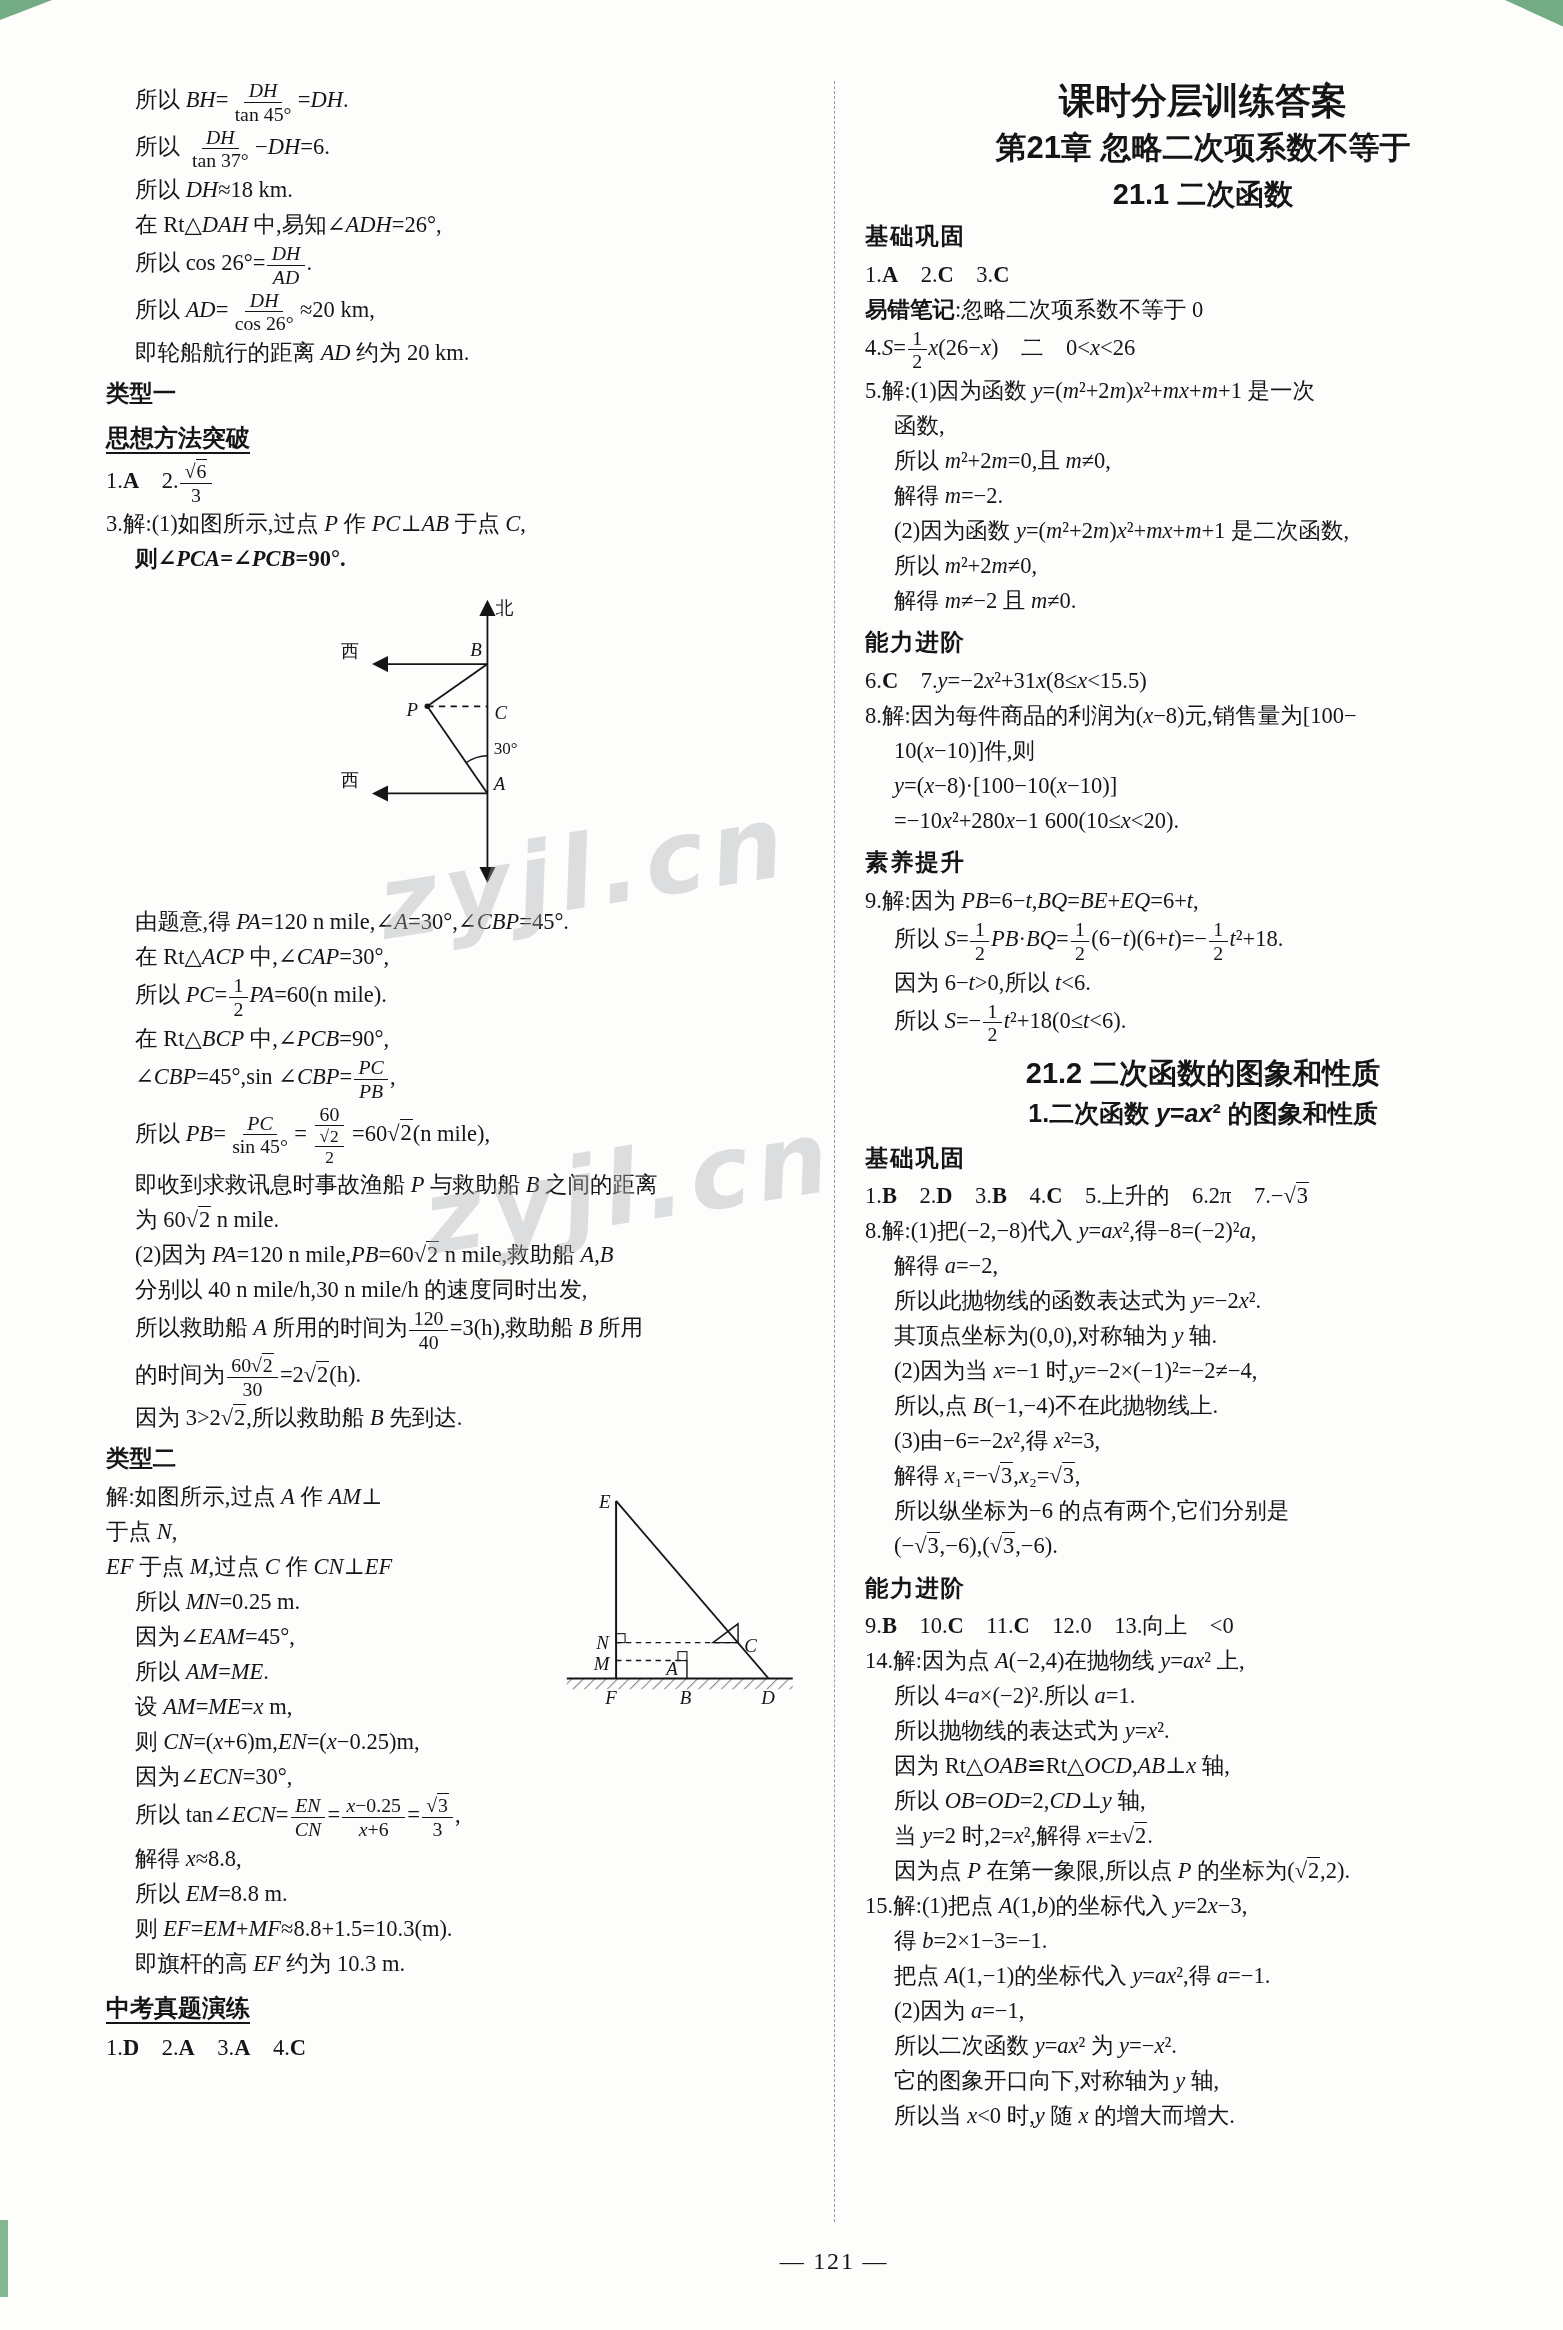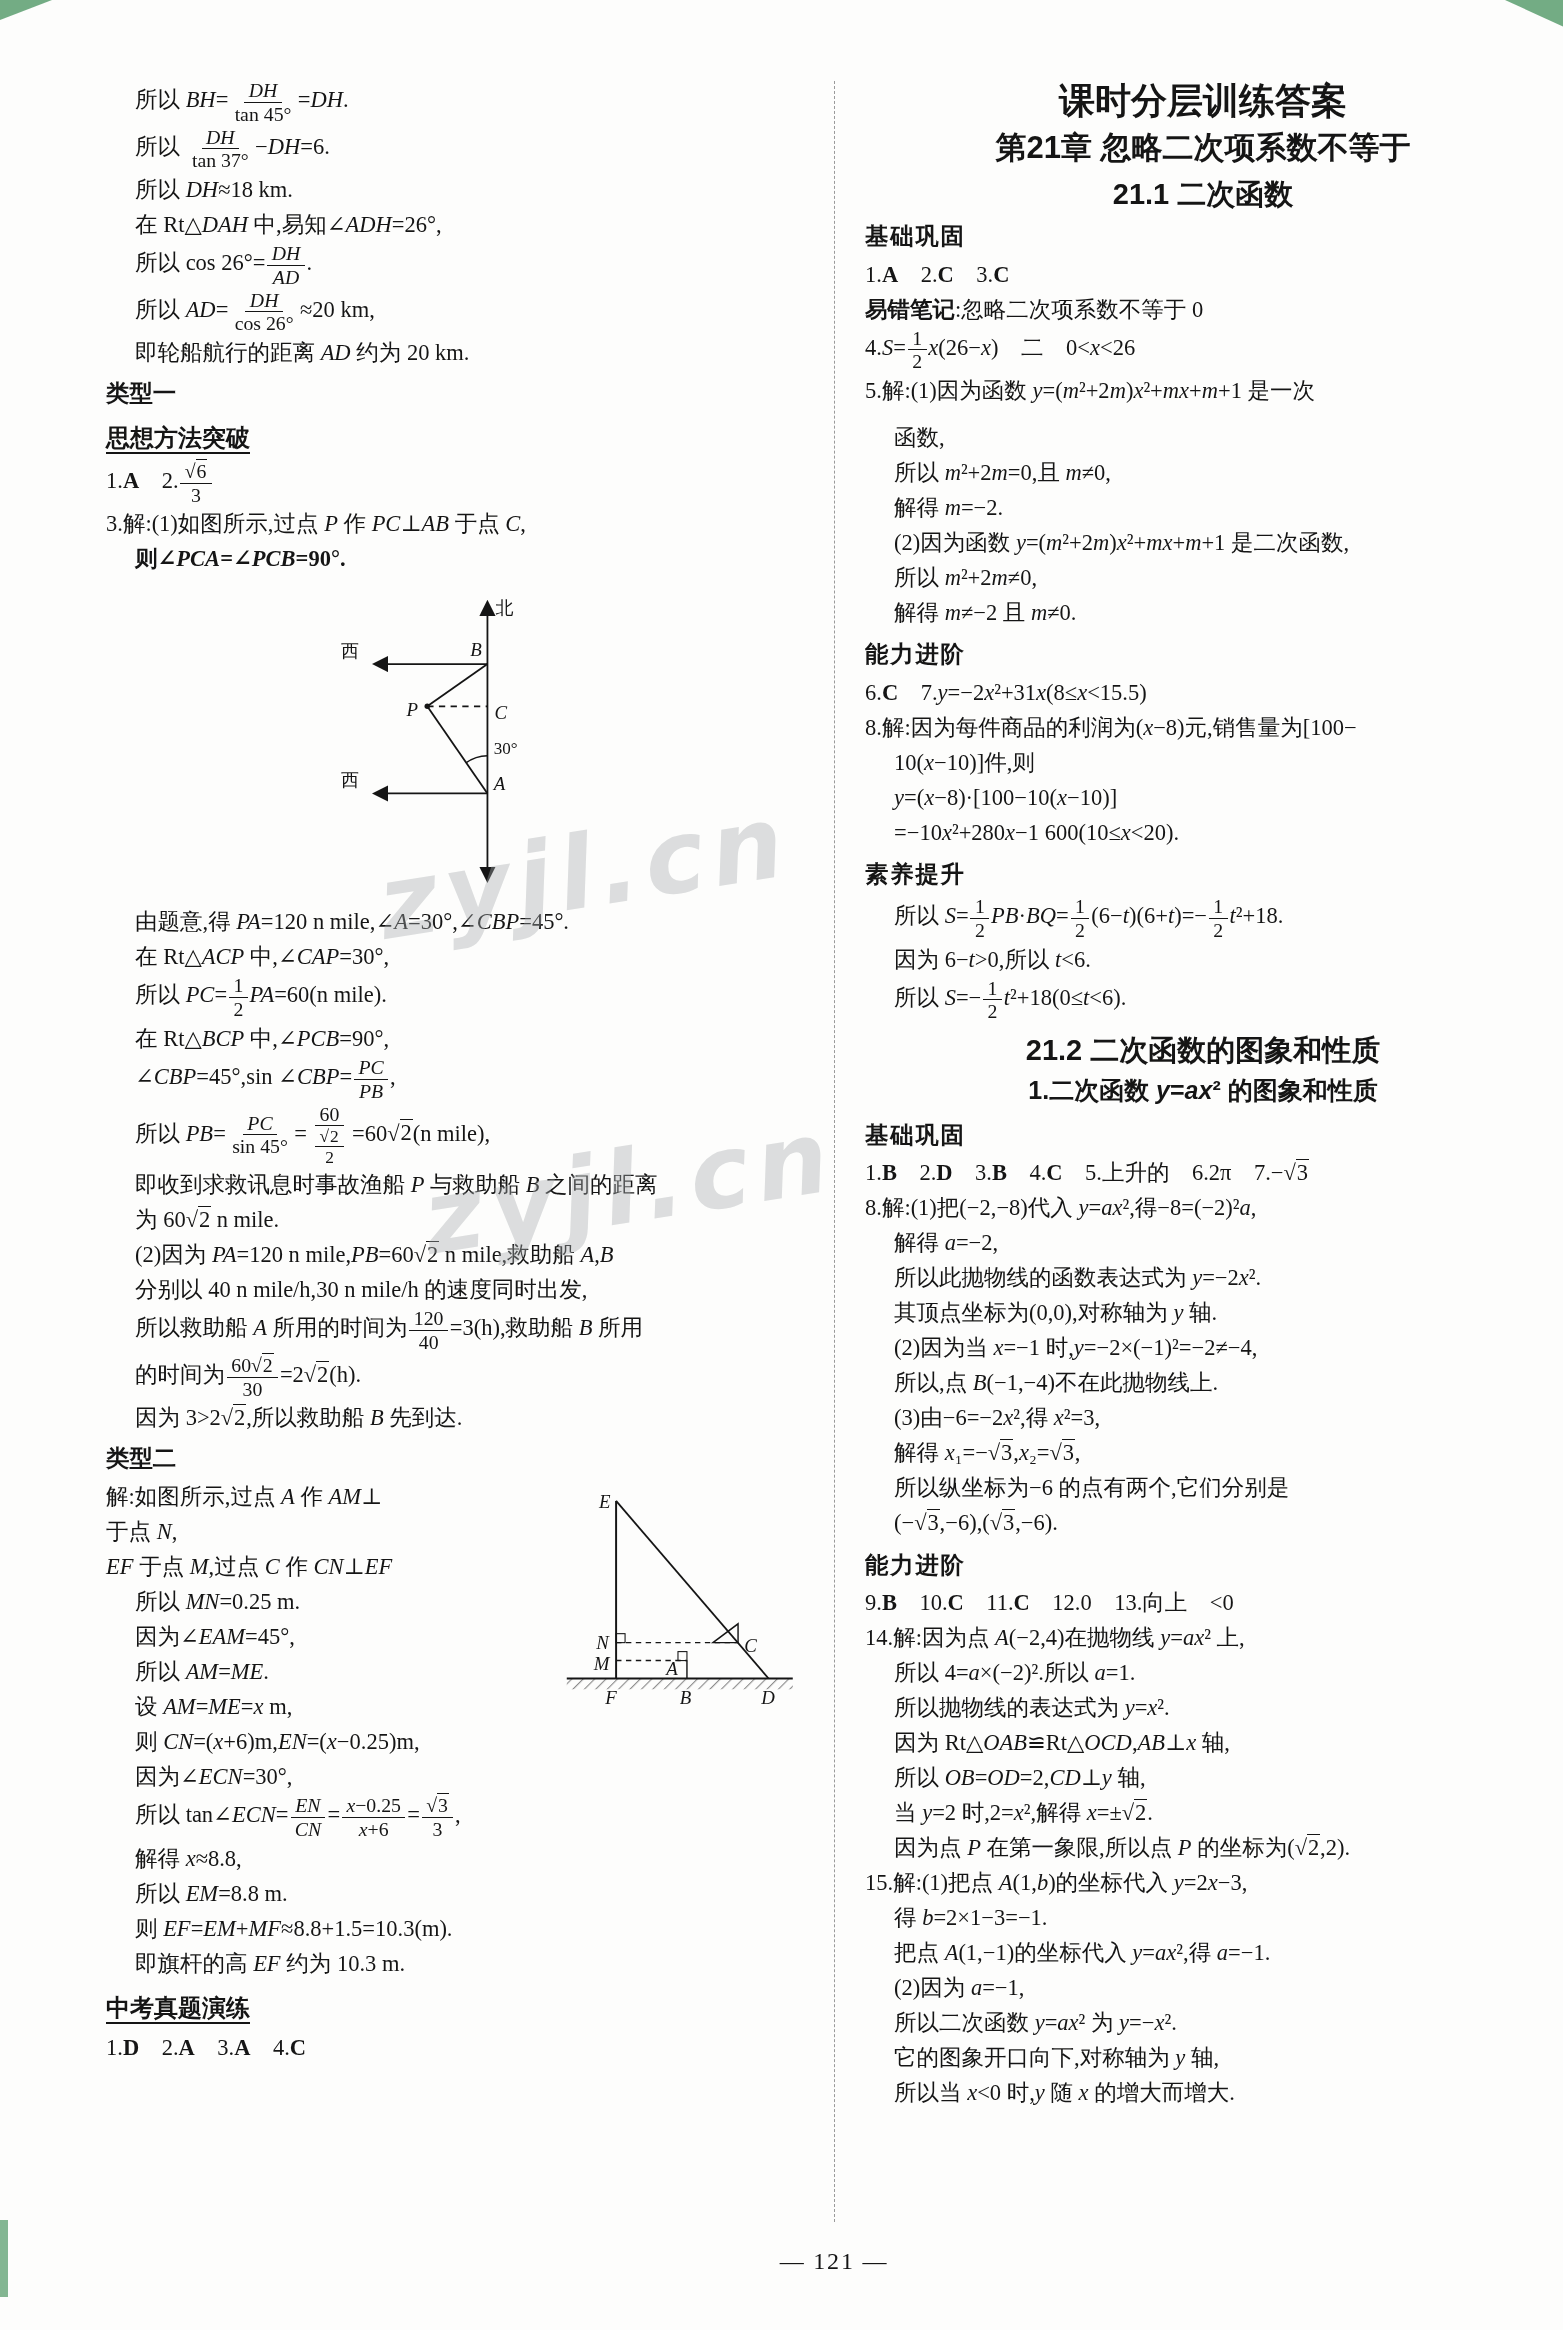--- a/index.html
+++ b/index.html
@@ -207,33 +207,34 @@
       <div class="ln t-t2">第21章  忽略二次项系数不等于</div>
       <div class="ln t-t3">21.1  二次函数</div>
       <div class="ln t-sub">基础巩固</div>
       <div class="ln t-txt">1.<b>A</b> 2.<b>C</b> 3.<b>C</b></div>
       <div class="ln t-txt"><b>易错笔记</b>:忽略二次项系数不等于 0</div>
       <div class="ln t-txt">4.<i>S</i>=<span class="fr">
           <span class="fn">1</span>
           <span class="fd">2</span>
         </span><i>x</i>(26−<i>x</i>) 二 0&lt;<i>x</i>&lt;26</div>
       <div class="ln t-txt">5.解:(1)因为函数 <i>y</i>=(<i>m</i>²+2<i>m</i>)<i>x</i>²+<i>mx</i>+<i>m</i>+1 是一次</div>
-      <div class="ln t-txt" style="padding-left: 29px; margin-top: 12px;">函数,</div>
+      <div class="ln t-txt" style="padding-left: 29px;">函数,</div>
       <div class="ln t-txt" style="padding-left: 29px;">所以 <i>m</i>²+2<i>m</i>=0,且 <i>m</i>≠0,</div>
       <div class="ln t-txt" style="padding-left: 29px;">解得 <i>m</i>=−2.</div>
       <div class="ln t-txt" style="padding-left: 29px;">(2)因为函数 <i>y</i>=(<i>m</i>²+2<i>m</i>)<i>x</i>²+<i>mx</i>+<i>m</i>+1 是二次函数,</div>
       <div class="ln t-txt" style="padding-left: 29px;">所以 <i>m</i>²+2<i>m</i>≠0,</div>
       <div class="ln t-txt" style="padding-left: 29px;">解得 <i>m</i>≠−2 且 <i>m</i>≠0.</div>
       <div class="ln t-sub">能力进阶</div>
       <div class="ln t-txt">6.<b>C</b> 7.<i>y</i>=−2<i>x</i>²+31<i>x</i>(8≤<i>x</i>&lt;15.5)</div>
       <div class="ln t-txt">8.解:因为每件商品的利润为(<i>x</i>−8)元,销售量为[100−</div>
       <div class="ln t-txt" style="padding-left: 29px;">10(<i>x</i>−10)]件,则</div>
       <div class="ln t-txt" style="padding-left: 29px;"><i>y</i>=(<i>x</i>−8)·[100−10(<i>x</i>−10)]</div>
       <div class="ln t-txt" style="padding-left: 29px;">=−10<i>x</i>²+280<i>x</i>−1 600(10≤<i>x</i>&lt;20).</div>
       <div class="ln t-sub">素养提升</div>
+      <div class="ln t-txt">9.解:因为 <i>PB</i>=6−<i>t</i>,<i>BQ</i>=<i>BE</i>+<i>EQ</i>=6+<i>t</i>,</div>
       <div class="ln t-txt" style="padding-left: 29px;">所以 <i>S</i>=<span class="fr">
           <span class="fn">1</span>
           <span class="fd">2</span>
         </span><i>PB</i>·<i>BQ</i>=<span class="fr">
           <span class="fn">1</span>
           <span class="fd">2</span>
         </span>(6−<i>t</i>)(6+<i>t</i>)=−<span class="fr">
           <span class="fn">1</span>
           <span class="fd">2</span>
         </span><i>t</i>²+18.</div>

